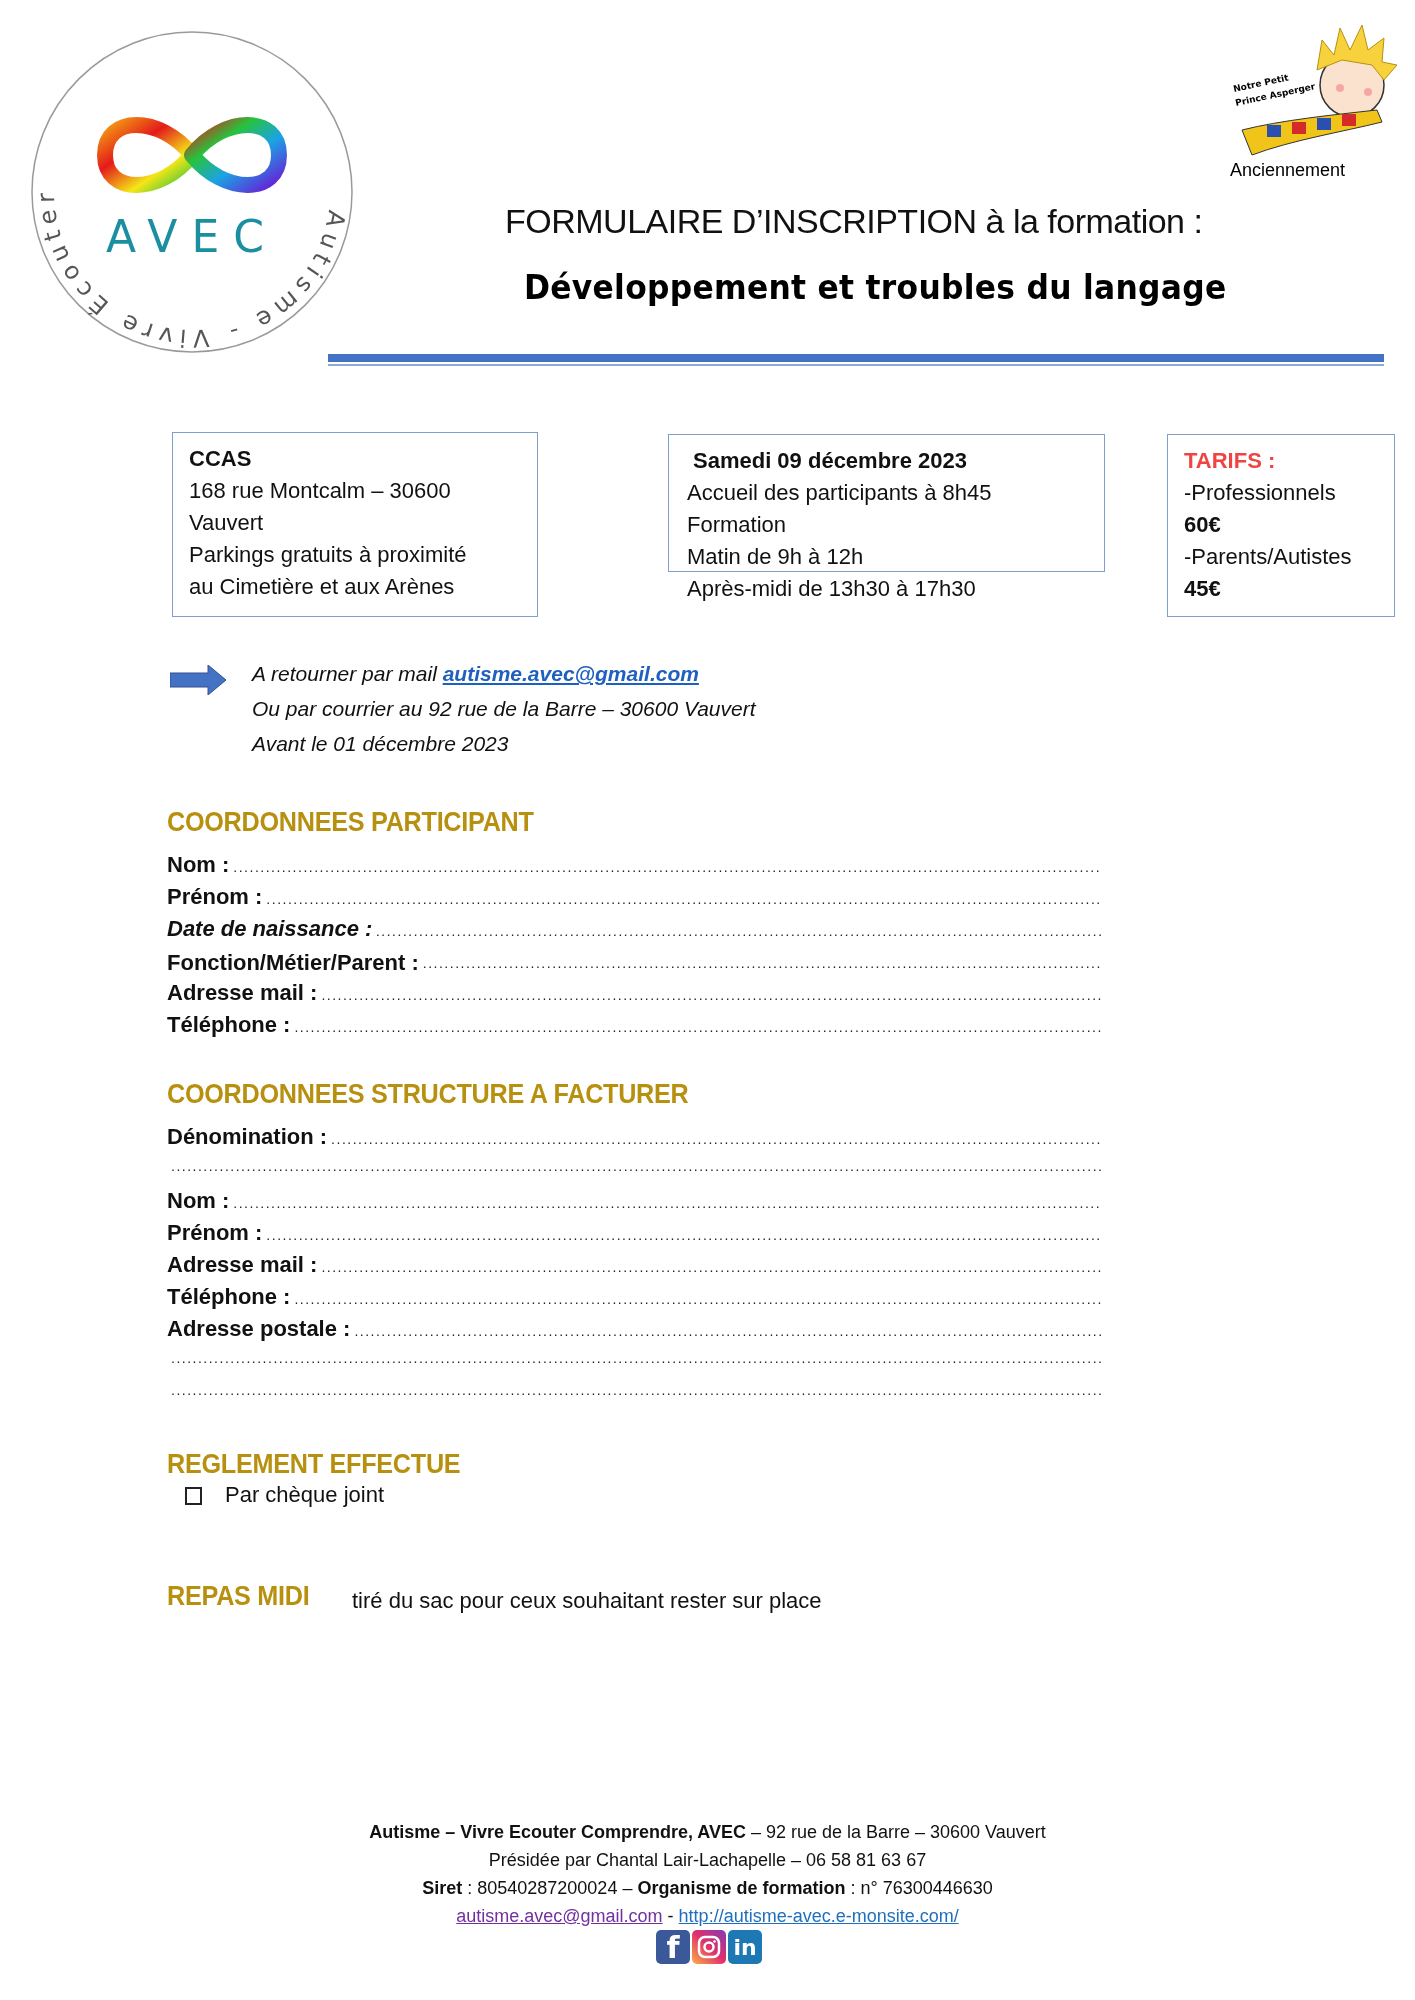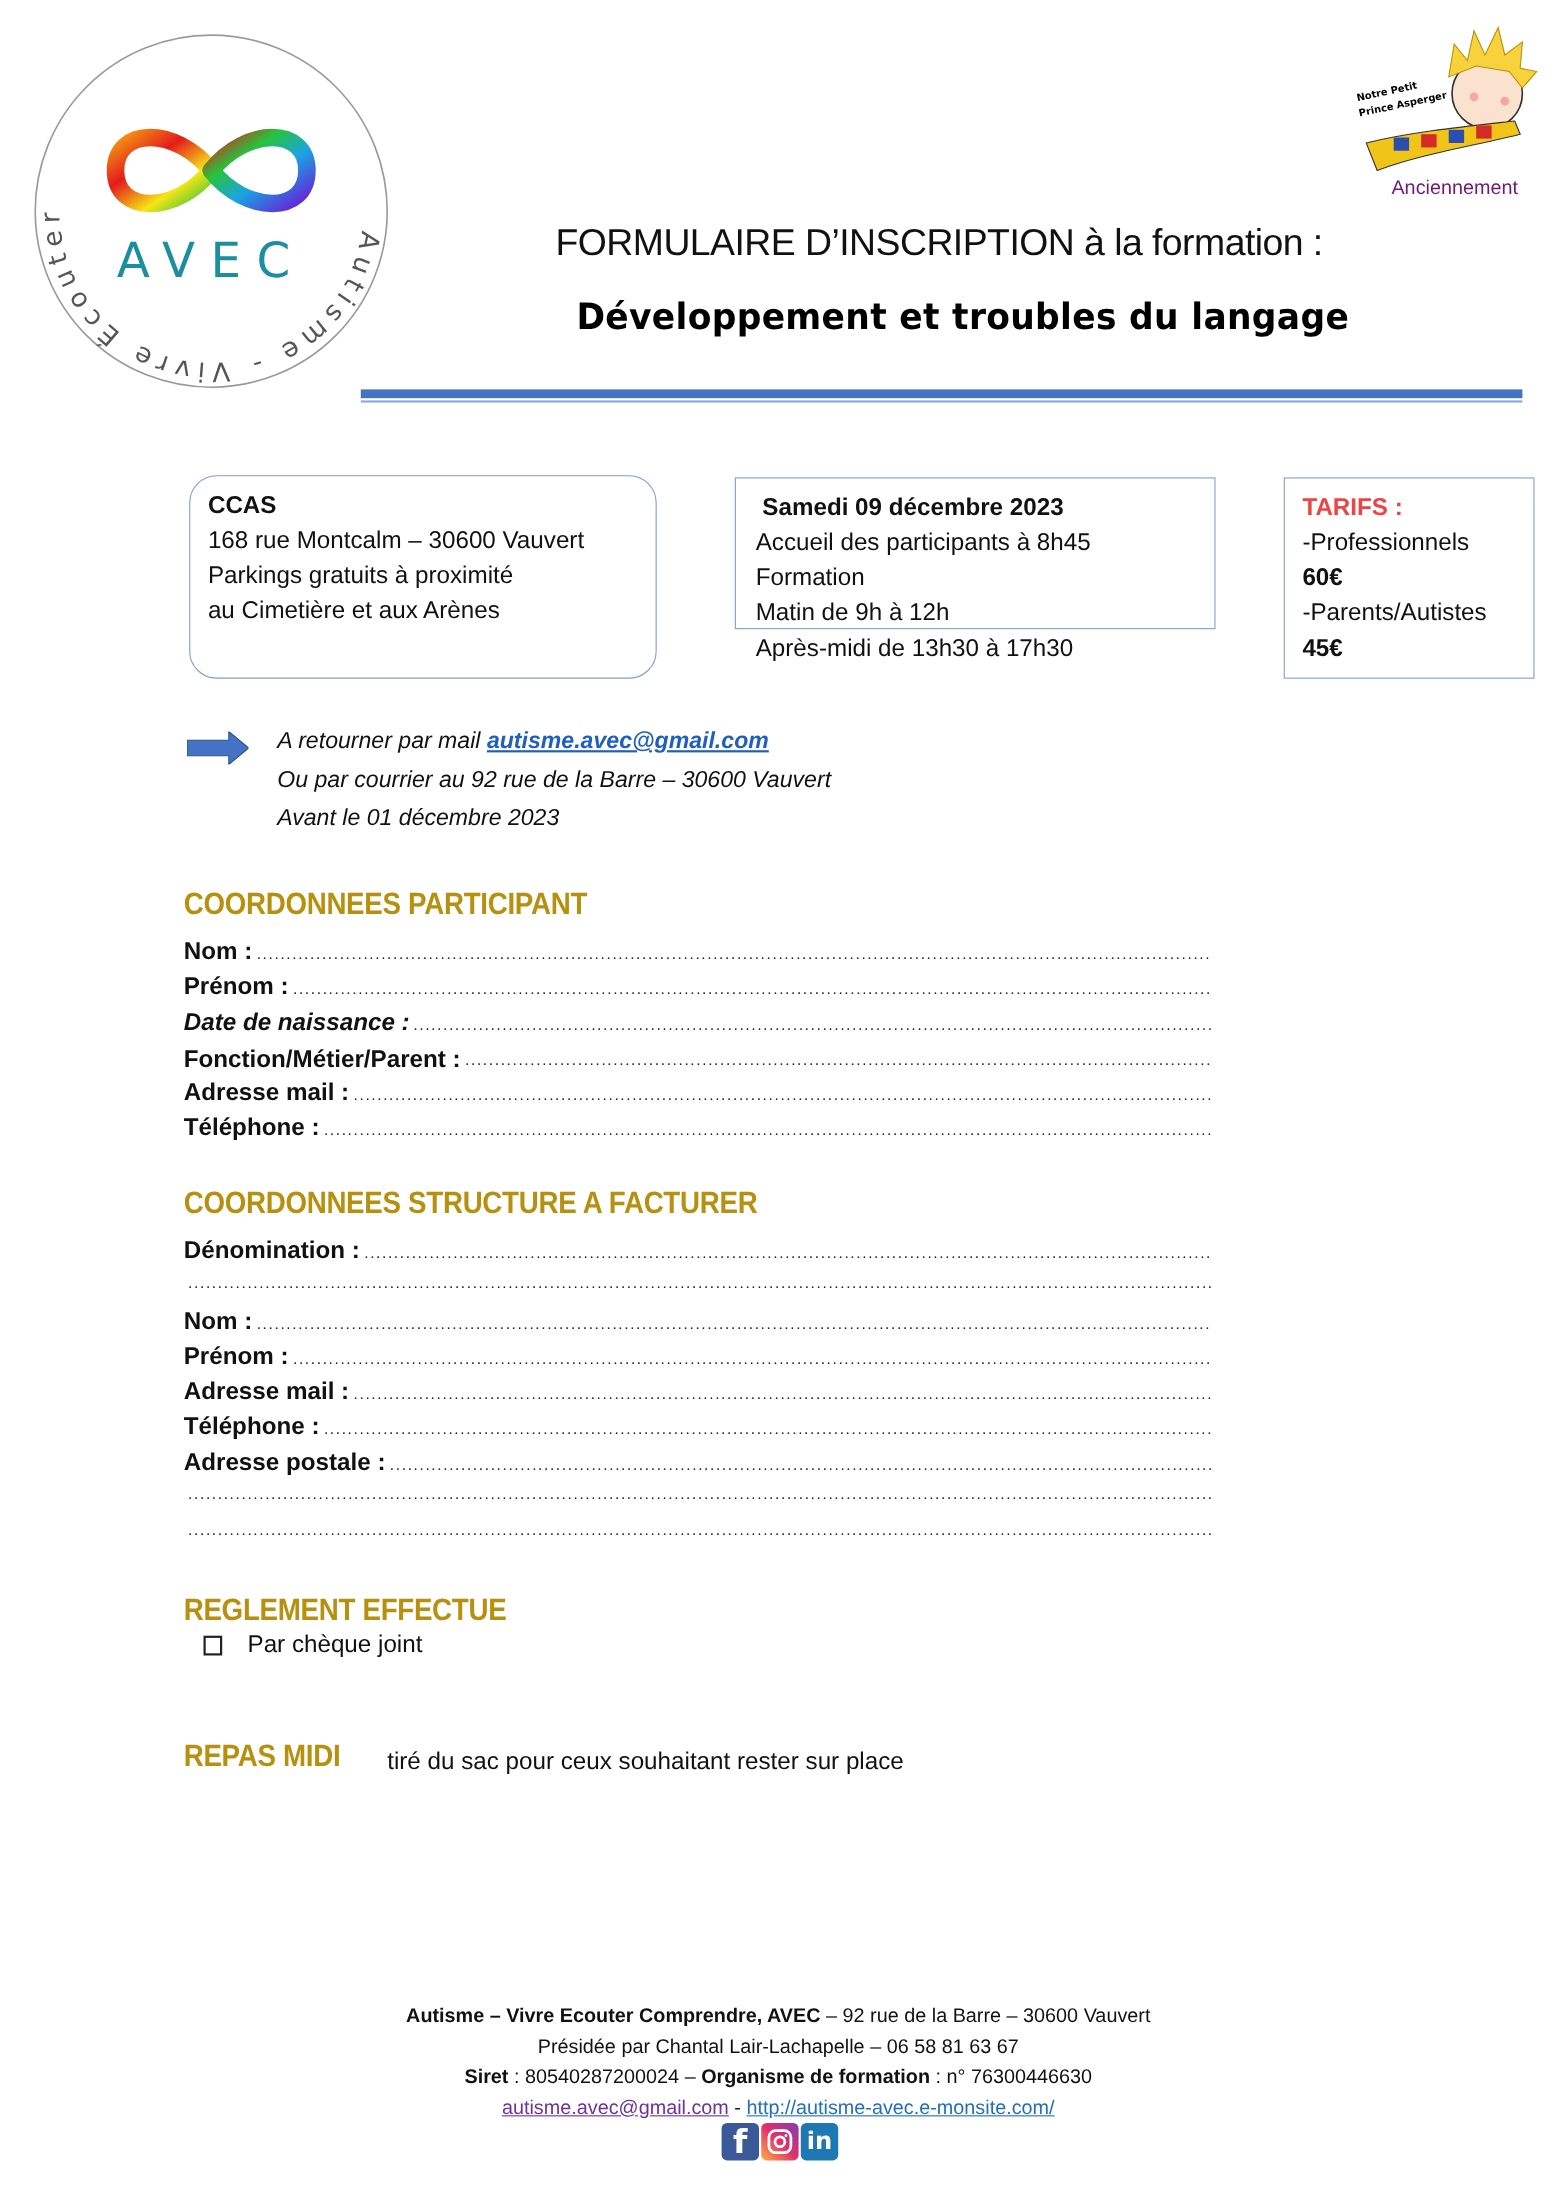--- a/index.html
+++ b/index.html
@@ -4,34 +4,34 @@
   <style>
     html, body { margin: 0; padding: 0; background: #ffffff; }
     body { width: 1415px; height: 2000px; position: relative; overflow: hidden;
       font-family: "Liberation Sans", sans-serif; color: #111; }
     .abs { position: absolute; }
 
     
     #logo-avec { left: 20px; top: 20px; width: 344px; height: 344px; }
     
     #logo-prince { left: 1222px; top: 10px; width: 180px; height: 160px; }
-    #prince-caption { left: 1230px; top: 160px; width: 150px; text-align: right; font-size: 18px; color: #701a75; }
+    #prince-caption { left: 1230px; top: 160px; width: 150px; text-align: left; font-size: 18px; color: #000000; }
 
     
     #title-main { left: 505px; top: 202px; font-size: 34px; color: #111; letter-spacing: -0.5px; white-space: nowrap;}
     #title-sub { left: 524px; top: 268px; font-size: 33px; font-weight: bold; color: #000; white-space: nowrap; letter-spacing: 0.3px;
       font-family: "DejaVu Sans", sans-serif; transform: scaleX(0.95); transform-origin: left; }
 
     
     #header-rule { left: 328px; top: 354px; width: 1056px; height: 8px; background: #4472c4; }
     #header-rule-2 { left: 328px; top: 364px; width: 1056px; height: 2px; background: #8eaadb; }
 
     
     .info-box { border: 1.5px solid #7f9fce; box-sizing: border-box; font-size: 22px; line-height: 32px; padding: 10px 16px; }
-    #box-location { left: 172px; top: 432px; width: 425px; height: 185px; border-radius: 25px; }
+    #box-location { left: 172px; top: 432px; width: 366px; height: 185px; }
     #box-schedule { left: 668px; top: 434px; width: 437px; height: 138px; padding-left: 18px; }
     #box-tarifs { left: 1167px; top: 434px; width: 228px; height: 183px; padding-left: 16px; }
     .bold { font-weight: bold; }
     .tarifs-title { color: #ef4444; font-weight: bold; }
 
     
     #arrow-icon { left: 170px; top: 665px; width: 56px; height: 30px; }
     #return-block { left: 252px; top: 656px; font-size: 21px; font-style: italic; line-height: 35px; white-space: nowrap; }
     #return-block a { color: #1f5fbf; font-weight: bold; text-decoration: underline; }
 

